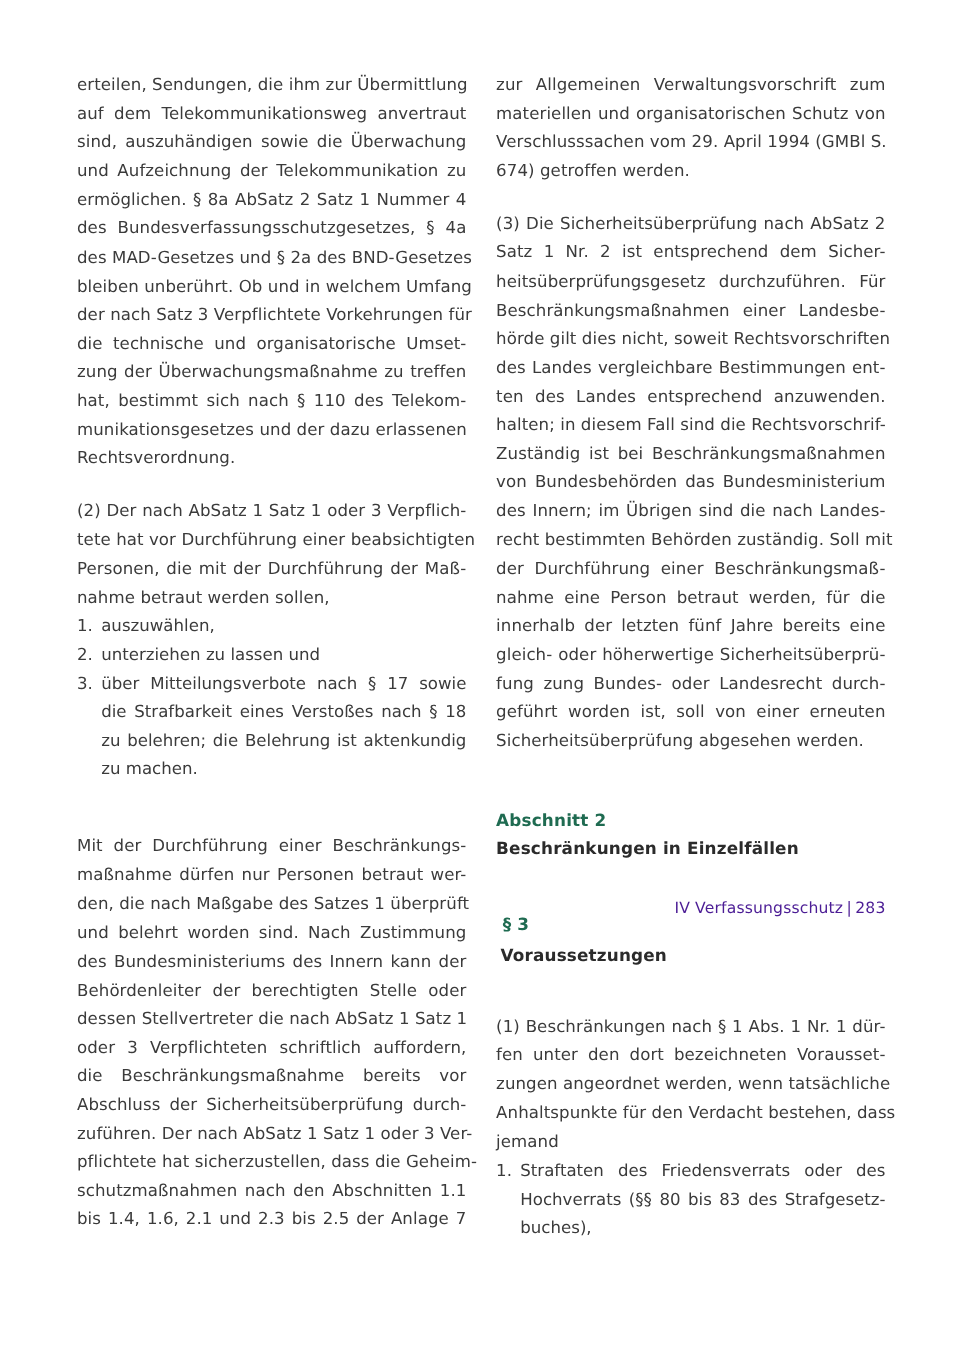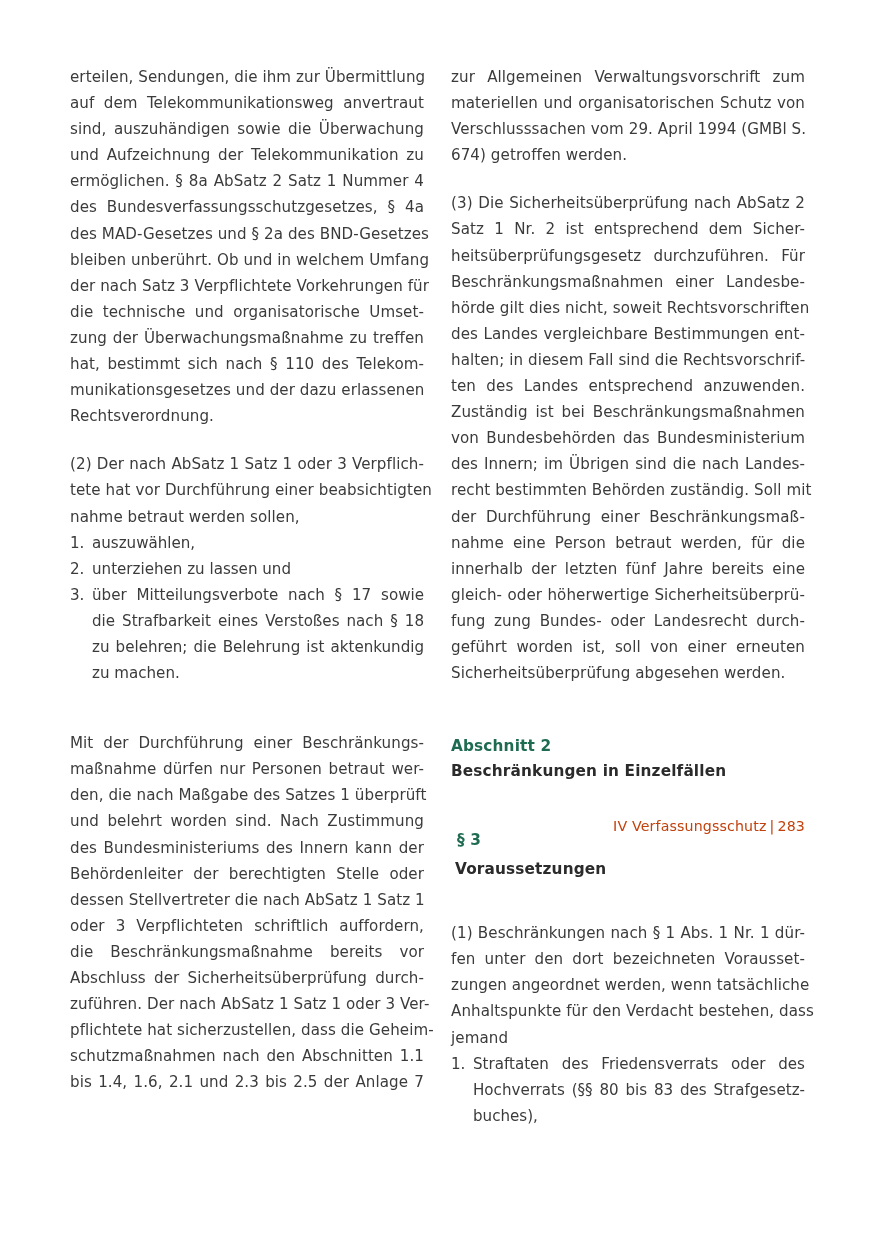--- a/index.html
+++ b/index.html
@@ -128,21 +128,21 @@
     color: #2b2b2b;
     letter-spacing: 0.01em;
   }
 
   .footer {
     position: absolute;
     right: 70px;
     bottom: 42px;
     font-size: 14.2px;
     line-height: 20px;
-    color: #c2410c;
+    color: #4c1d95;
     letter-spacing: 0.01em;
     white-space: nowrap;
   }
   .footer .sep { padding: 0 3px; }
 </style>
 </head>
 <body>
 
 <div class="page">
   <div class="columns">
@@ -162,20 +162,21 @@
         <span class="ln">die technische und organisatorische Umset-</span>
         <span class="ln">zung der Überwachungsmaßnahme zu treffen</span>
         <span class="ln">hat, bestimmt sich nach § 110 des Telekom-</span>
         <span class="ln">munikationsgesetzes und der dazu erlassenen</span>
         <span class="ln nojust">Rechtsverordnung.</span>
       </p>
 
       <p class="para tight">
         <span class="ln">(2) Der nach AbSatz 1 Satz 1 oder 3 Verpflich-</span>
         <span class="ln">tete hat vor Durchführung einer beabsichtigten</span>
+        <span class="ln">Personen, die mit der Durchführung der Maß-</span>
         <span class="ln nojust">nahme betraut werden sollen,</span>
       </p>
 
       <ol class="numlist">
         <li class="numitem">
           <span class="marker">1.</span>
           <span class="body">
             <span class="ln nojust">auszuwählen,</span>
           </span>
         </li>
@@ -226,22 +227,22 @@
         <span class="ln nojust">674) getroffen werden.</span>
       </p>
 
       <p class="para">
         <span class="ln">(3) Die Sicherheitsüberprüfung nach AbSatz 2</span>
         <span class="ln">Satz 1 Nr. 2 ist entsprechend dem Sicher-</span>
         <span class="ln">heitsüberprüfungsgesetz durchzuführen. Für</span>
         <span class="ln">Beschränkungsmaßnahmen einer Landesbe-</span>
         <span class="ln">hörde gilt dies nicht, soweit Rechtsvorschriften</span>
         <span class="ln">des Landes vergleichbare Bestimmungen ent-</span>
+        <span class="ln">ten des Landes entsprechend anzuwenden.</span>
         <span class="ln">halten; in diesem Fall sind die Rechtsvorschrif-</span>
-        <span class="ln">ten des Landes entsprechend anzuwenden.</span>
         <span class="ln">Zuständig ist bei Beschränkungsmaßnahmen</span>
         <span class="ln">von Bundesbehörden das Bundesministerium</span>
         <span class="ln">des Innern; im Übrigen sind die nach Landes-</span>
         <span class="ln">recht bestimmten Behörden zuständig. Soll mit</span>
         <span class="ln">der Durchführung einer Beschränkungsmaß-</span>
         <span class="ln">nahme eine Person betraut werden, für die</span>
         <span class="ln">innerhalb der letzten fünf Jahre bereits eine</span>
         <span class="ln">gleich- oder höherwertige Sicherheitsüberprü-</span>
         <span class="ln">fung zung Bundes- oder Landesrecht durch-</span>
         <span class="ln">geführt worden ist, soll von einer erneuten</span>

